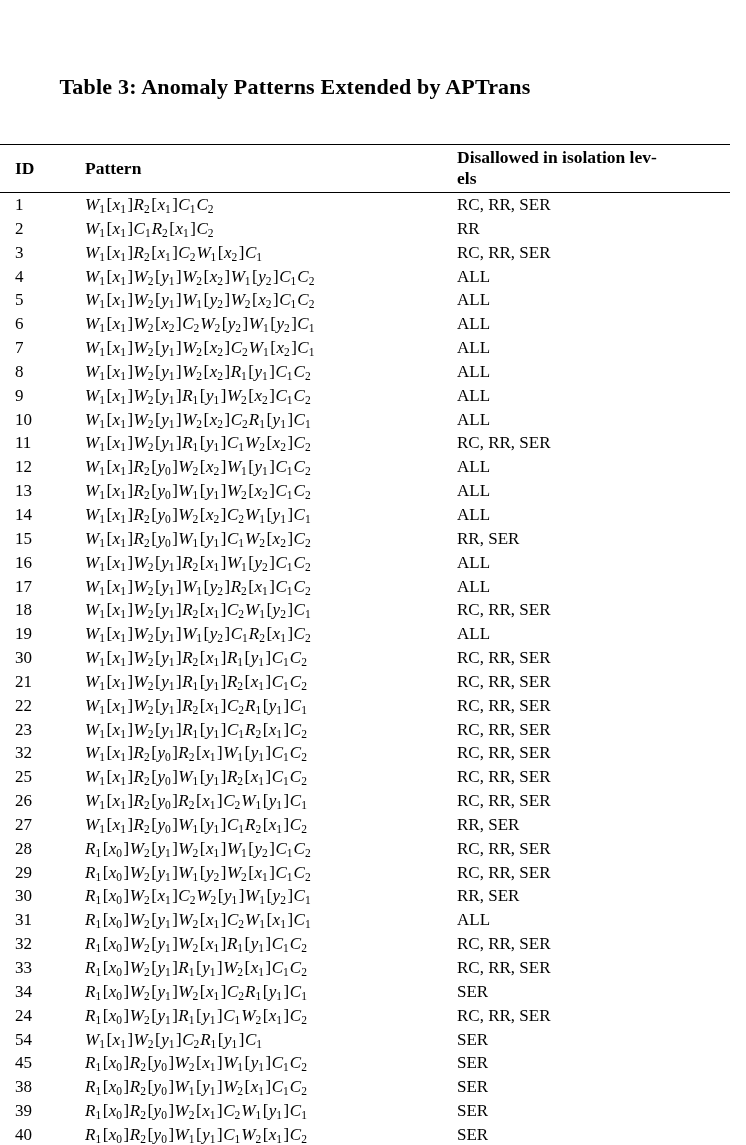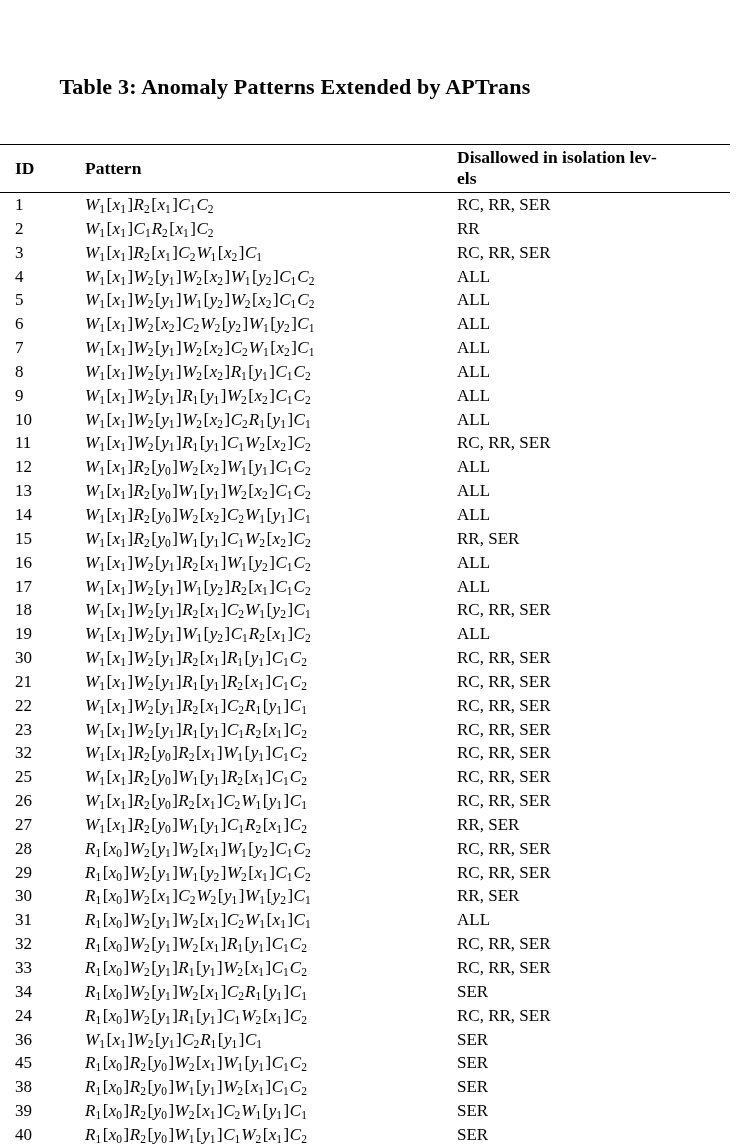--- a/index.html
+++ b/index.html
@@ -264,21 +264,21 @@
             <td class="c-id">34</td>
             <td class="c-pattern pattern"><span class="it">R</span><sub>1</sub><span class="bk">[</span><span class="it">x</span><sub>0</sub><span class="bk">]</span><span class="it">W</span><sub>2</sub><span class="bk">[</span><span class="it">y</span><sub>1</sub><span class="bk">]</span><span class="it">W</span><sub>2</sub><span class="bk">[</span><span class="it">x</span><sub>1</sub><span class="bk">]</span><span class="it">C</span><sub>2</sub><span class="it">R</span><sub>1</sub><span class="bk">[</span><span class="it">y</span><sub>1</sub><span class="bk">]</span><span class="it">C</span><sub>1</sub></td>
             <td class="c-levels">SER</td>
           </tr>
           <tr>
             <td class="c-id">24</td>
             <td class="c-pattern pattern"><span class="it">R</span><sub>1</sub><span class="bk">[</span><span class="it">x</span><sub>0</sub><span class="bk">]</span><span class="it">W</span><sub>2</sub><span class="bk">[</span><span class="it">y</span><sub>1</sub><span class="bk">]</span><span class="it">R</span><sub>1</sub><span class="bk">[</span><span class="it">y</span><sub>1</sub><span class="bk">]</span><span class="it">C</span><sub>1</sub><span class="it">W</span><sub>2</sub><span class="bk">[</span><span class="it">x</span><sub>1</sub><span class="bk">]</span><span class="it">C</span><sub>2</sub></td>
             <td class="c-levels">RC, RR, SER</td>
           </tr>
           <tr>
-            <td class="c-id">36</td>
+            <td class="c-id">54</td>
             <td class="c-pattern pattern"><span class="it">W</span><sub>1</sub><span class="bk">[</span><span class="it">x</span><sub>1</sub><span class="bk">]</span><span class="it">W</span><sub>2</sub><span class="bk">[</span><span class="it">y</span><sub>1</sub><span class="bk">]</span><span class="it">C</span><sub>2</sub><span class="it">R</span><sub>1</sub><span class="bk">[</span><span class="it">y</span><sub>1</sub><span class="bk">]</span><span class="it">C</span><sub>1</sub></td>
             <td class="c-levels">SER</td>
           </tr>
           <tr>
             <td class="c-id">45</td>
             <td class="c-pattern pattern"><span class="it">R</span><sub>1</sub><span class="bk">[</span><span class="it">x</span><sub>0</sub><span class="bk">]</span><span class="it">R</span><sub>2</sub><span class="bk">[</span><span class="it">y</span><sub>0</sub><span class="bk">]</span><span class="it">W</span><sub>2</sub><span class="bk">[</span><span class="it">x</span><sub>1</sub><span class="bk">]</span><span class="it">W</span><sub>1</sub><span class="bk">[</span><span class="it">y</span><sub>1</sub><span class="bk">]</span><span class="it">C</span><sub>1</sub><span class="it">C</span><sub>2</sub></td>
             <td class="c-levels">SER</td>
           </tr>
           <tr>
             <td class="c-id">38</td>

